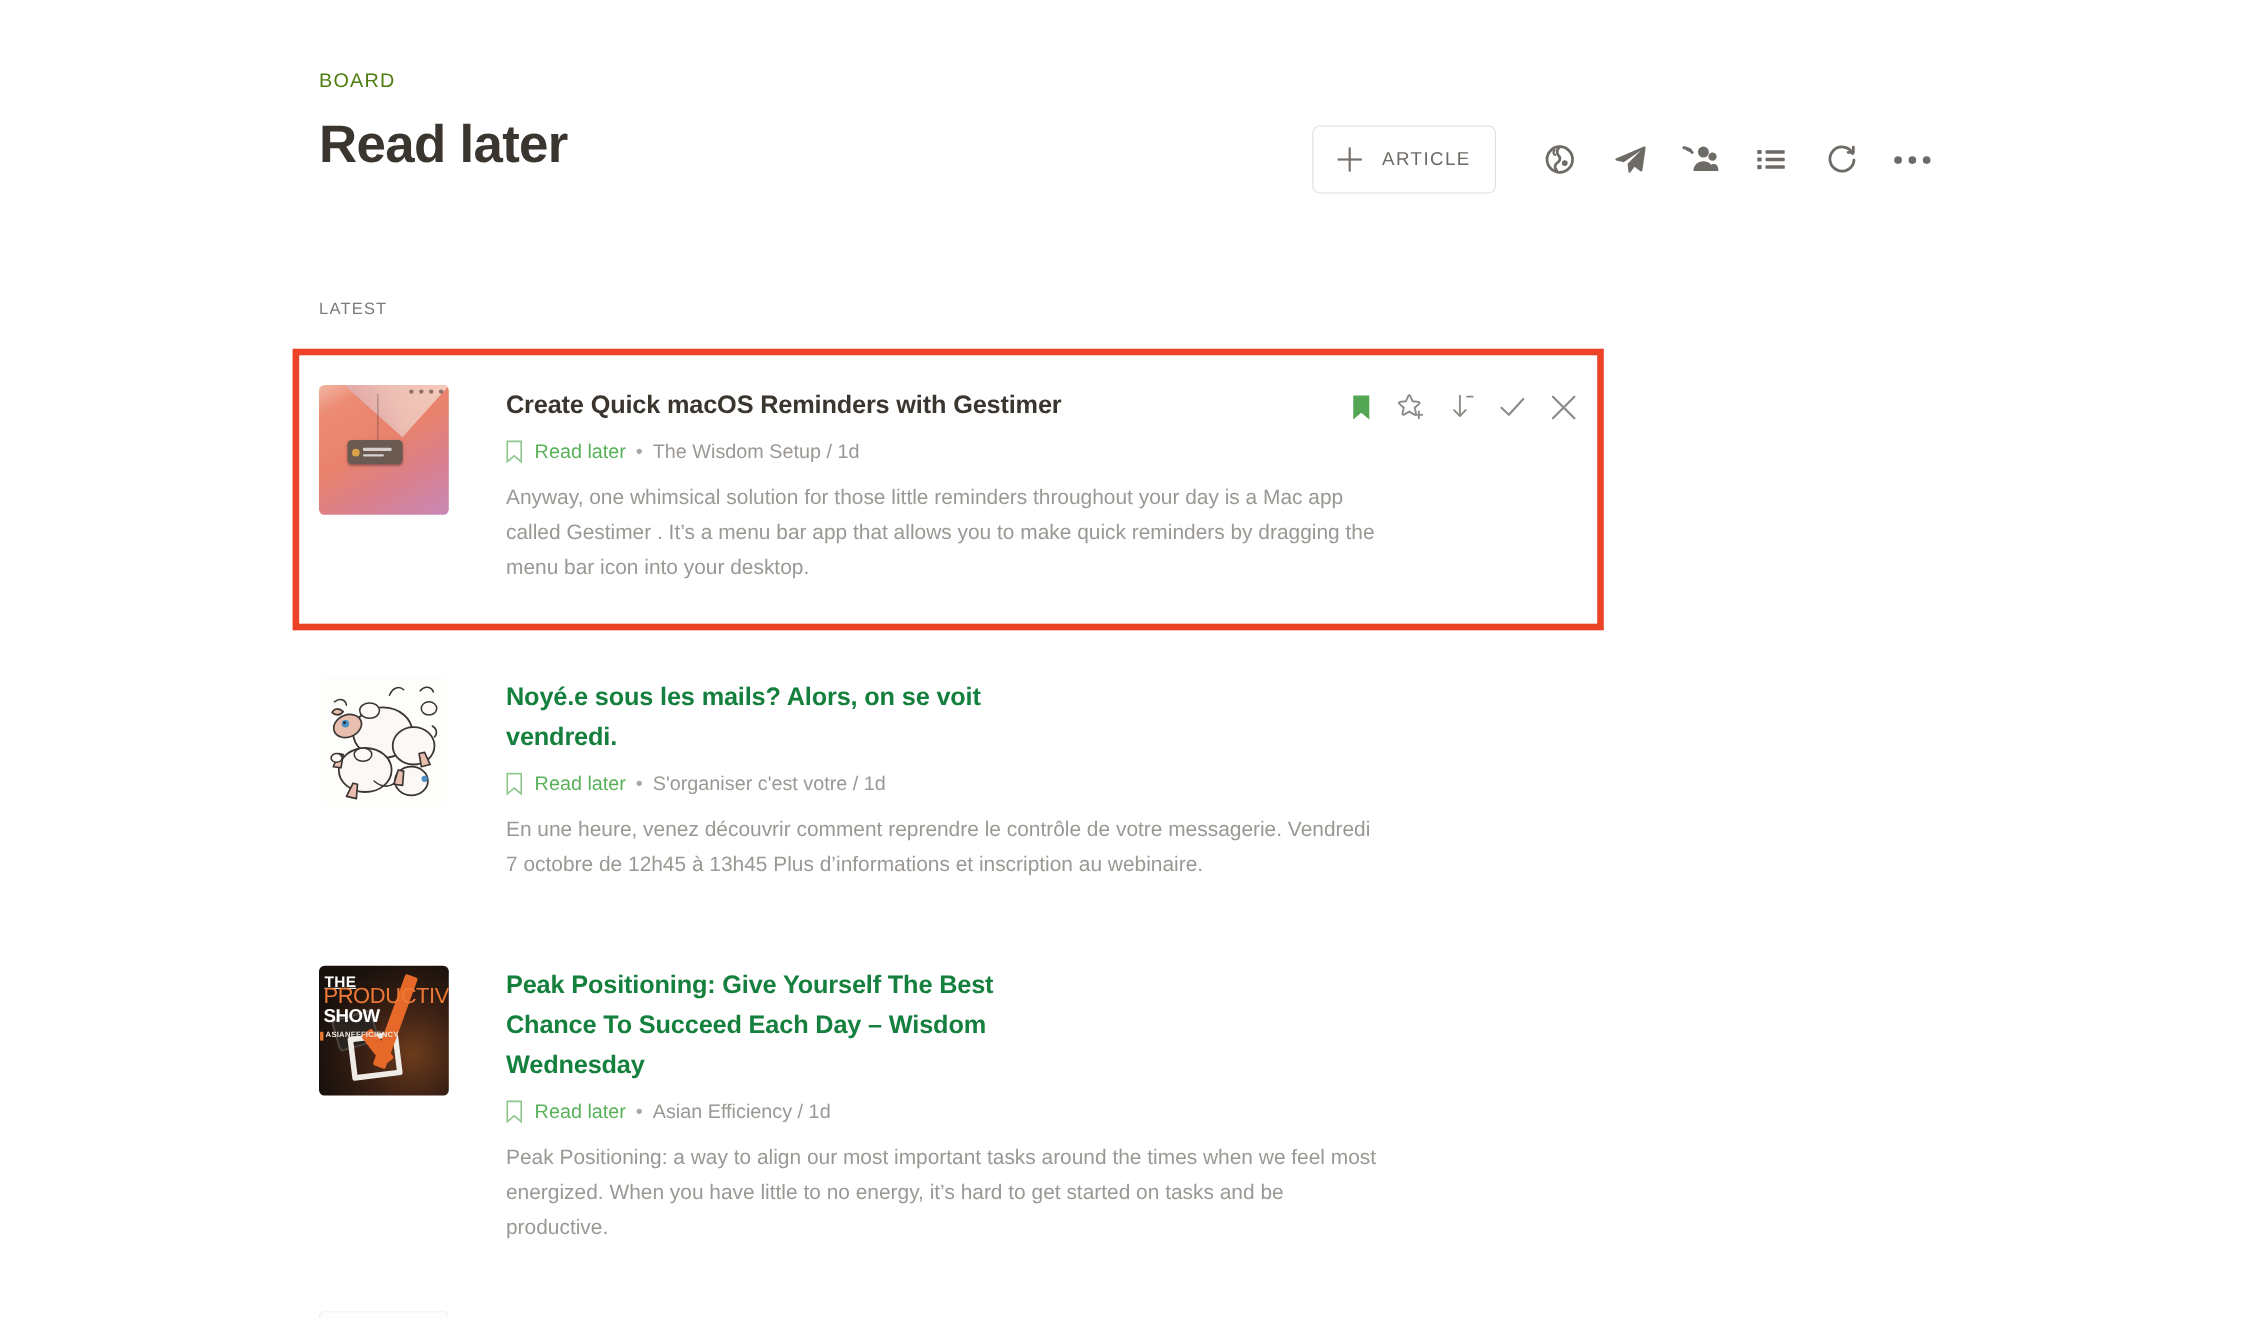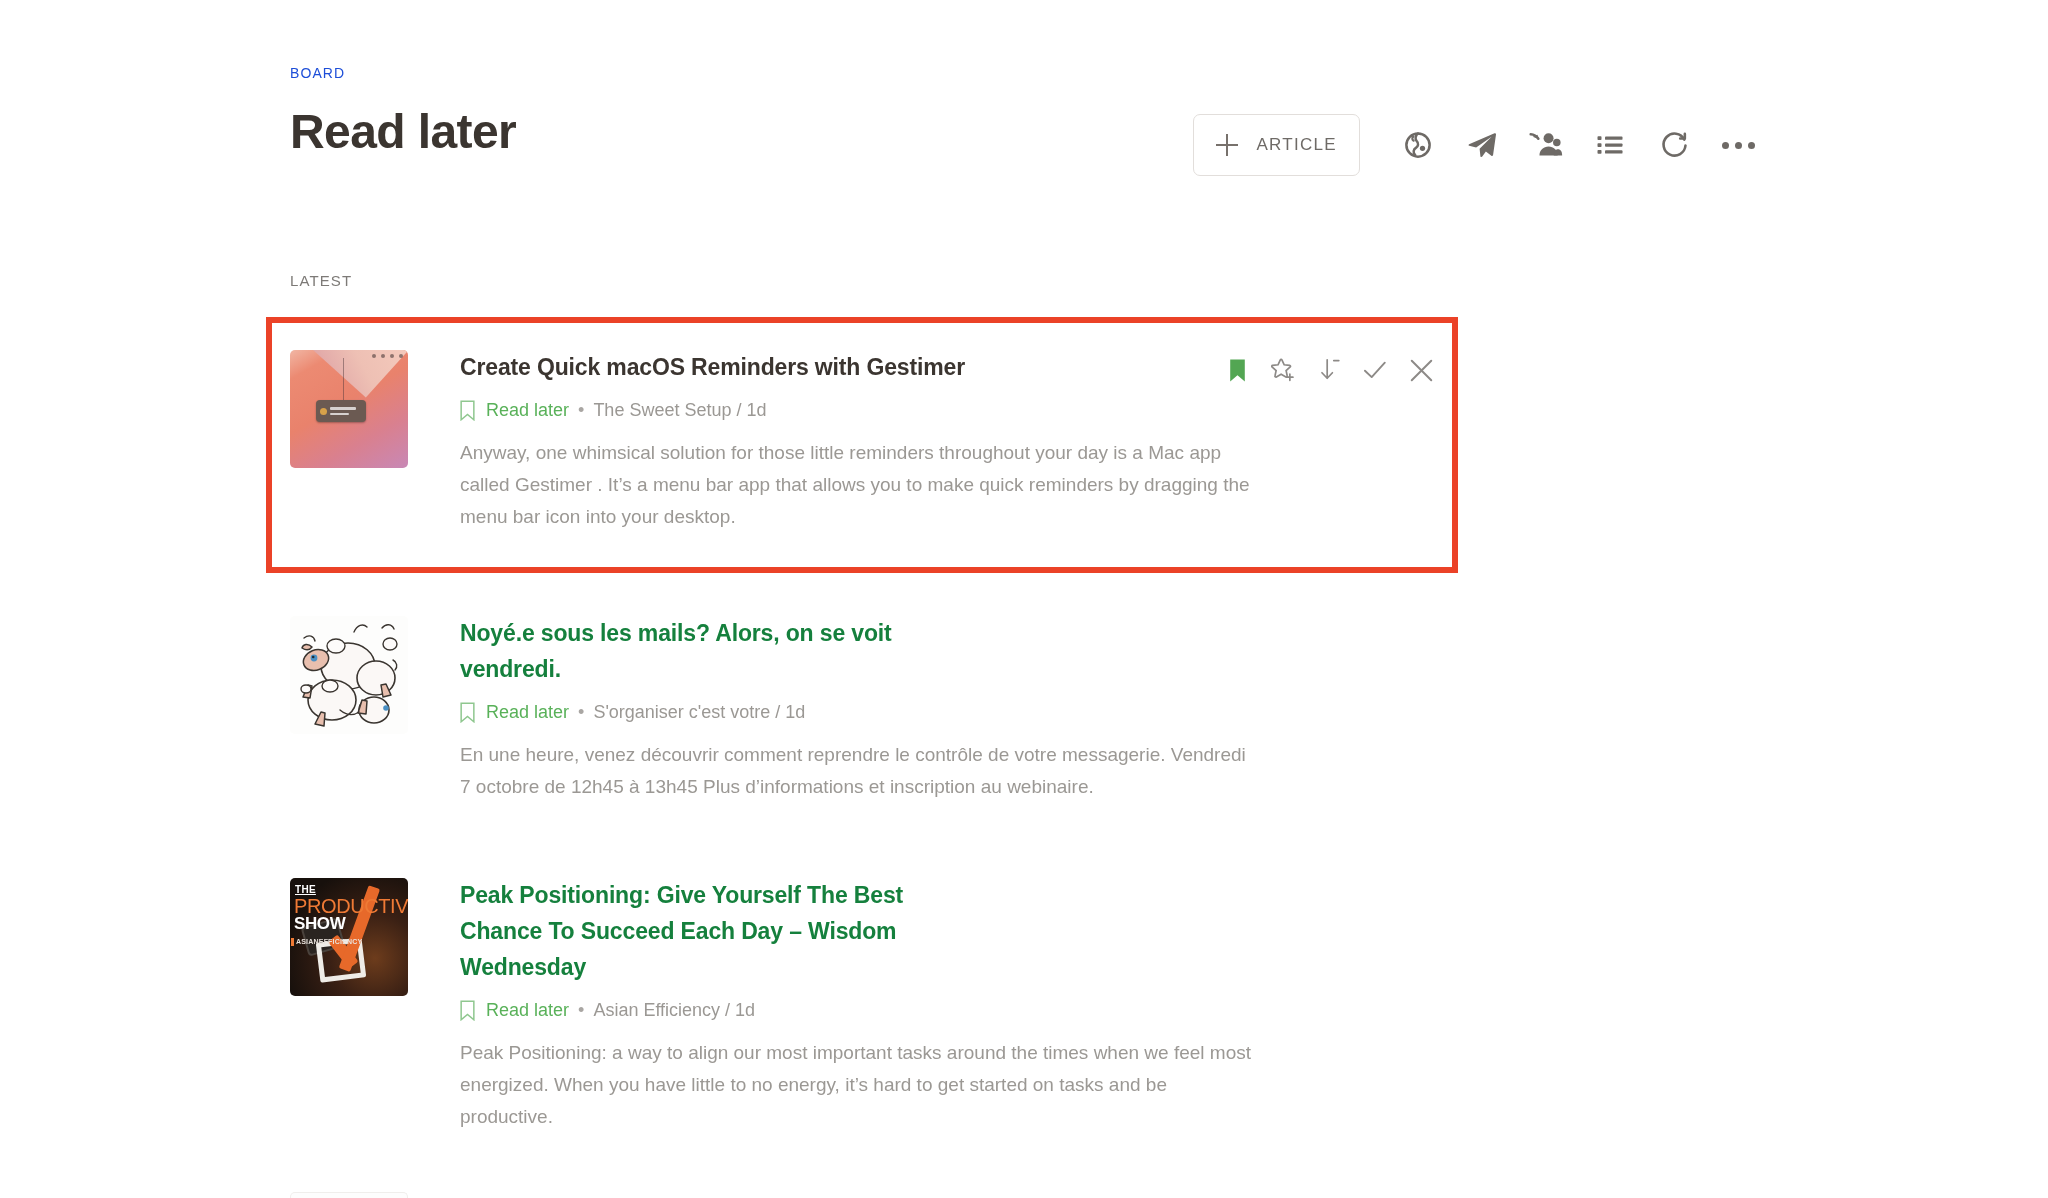--- a/index.html
+++ b/index.html
@@ -23,23 +23,23 @@
   
   .header {
     position: absolute;
     left: 290px;
     top: 62px;
     width: 1480px;
     height: 130px;
   }
 
   .board-kicker {
-    font-size: 14px;
+    font-size: 18px;
     letter-spacing: 1.1px;
-    color: #1d4ed8;
+    color: #4d7c0f;
     font-weight: 400;
     line-height: 22px;
   }
 
   .page-title {
     margin-top: 20px;
     font-size: 48px;
     font-weight: bold;
     color: #3b3530;
     letter-spacing: -0.6px;
@@ -210,21 +210,21 @@
   
   .thumb-sheep { background: #fdfdfc; }
 
   
   .thumb-podcast {
     background: radial-gradient(circle at 72% 68%, #6d3c1c 0%, #3a2014 38%, #17100c 78%);
     overflow: hidden;
   }
   .thumb-podcast .pc-the {
     position: absolute; left: 5px; top: 6px;
-    font-size: 10px; font-weight: bold; color: #ffffff; letter-spacing: .3px; text-decoration: underline;
+    font-size: 14px; font-weight: bold; color: #ffffff; letter-spacing: .3px; text-decoration: underline;
   }
   .thumb-podcast .pc-prod {
     position: absolute; left: 4px; top: 17px;
     font-size: 20px; font-weight: normal; color: #ef7a35; letter-spacing: -.4px;
   }
   .thumb-podcast .pc-show {
     position: absolute; left: 4px; top: 36px;
     font-size: 17px; font-weight: bold; color: #ffffff; letter-spacing: -.4px;
   }
   .thumb-podcast .pc-ae {
@@ -466,21 +466,21 @@
             </span>
           </div>
         </div>
 
         <div class="card-meta">
           <svg class="bm-icon" width="15" height="21" viewBox="0 0 13 18" fill="none">
             <path d="M1 1h11v16l-5.5-4.6L1 17V1Z" stroke="#8fc78f" stroke-width="1.3"></path>
           </svg>
           <span class="board-name">Read later</span>
           <span class="sep">•</span>
-          <span class="source">The Sweet Setup / 1d</span>
+          <span class="source">The Wisdom Setup / 1d</span>
         </div>
 
         <div class="card-excerpt">Anyway, one whimsical solution for those little reminders throughout your day is a Mac app called Gestimer . It’s a menu bar app that allows you to make quick reminders by dragging the menu bar icon into your desktop.</div>
       </div>
     </div>
 
     <div class="card" style="margin-top:22px;">
       <div class="thumb thumb-sheep">
         <svg width="118" height="118" viewBox="0 0 118 118">
           <rect width="118" height="118" fill="#fdfdfc"></rect>

